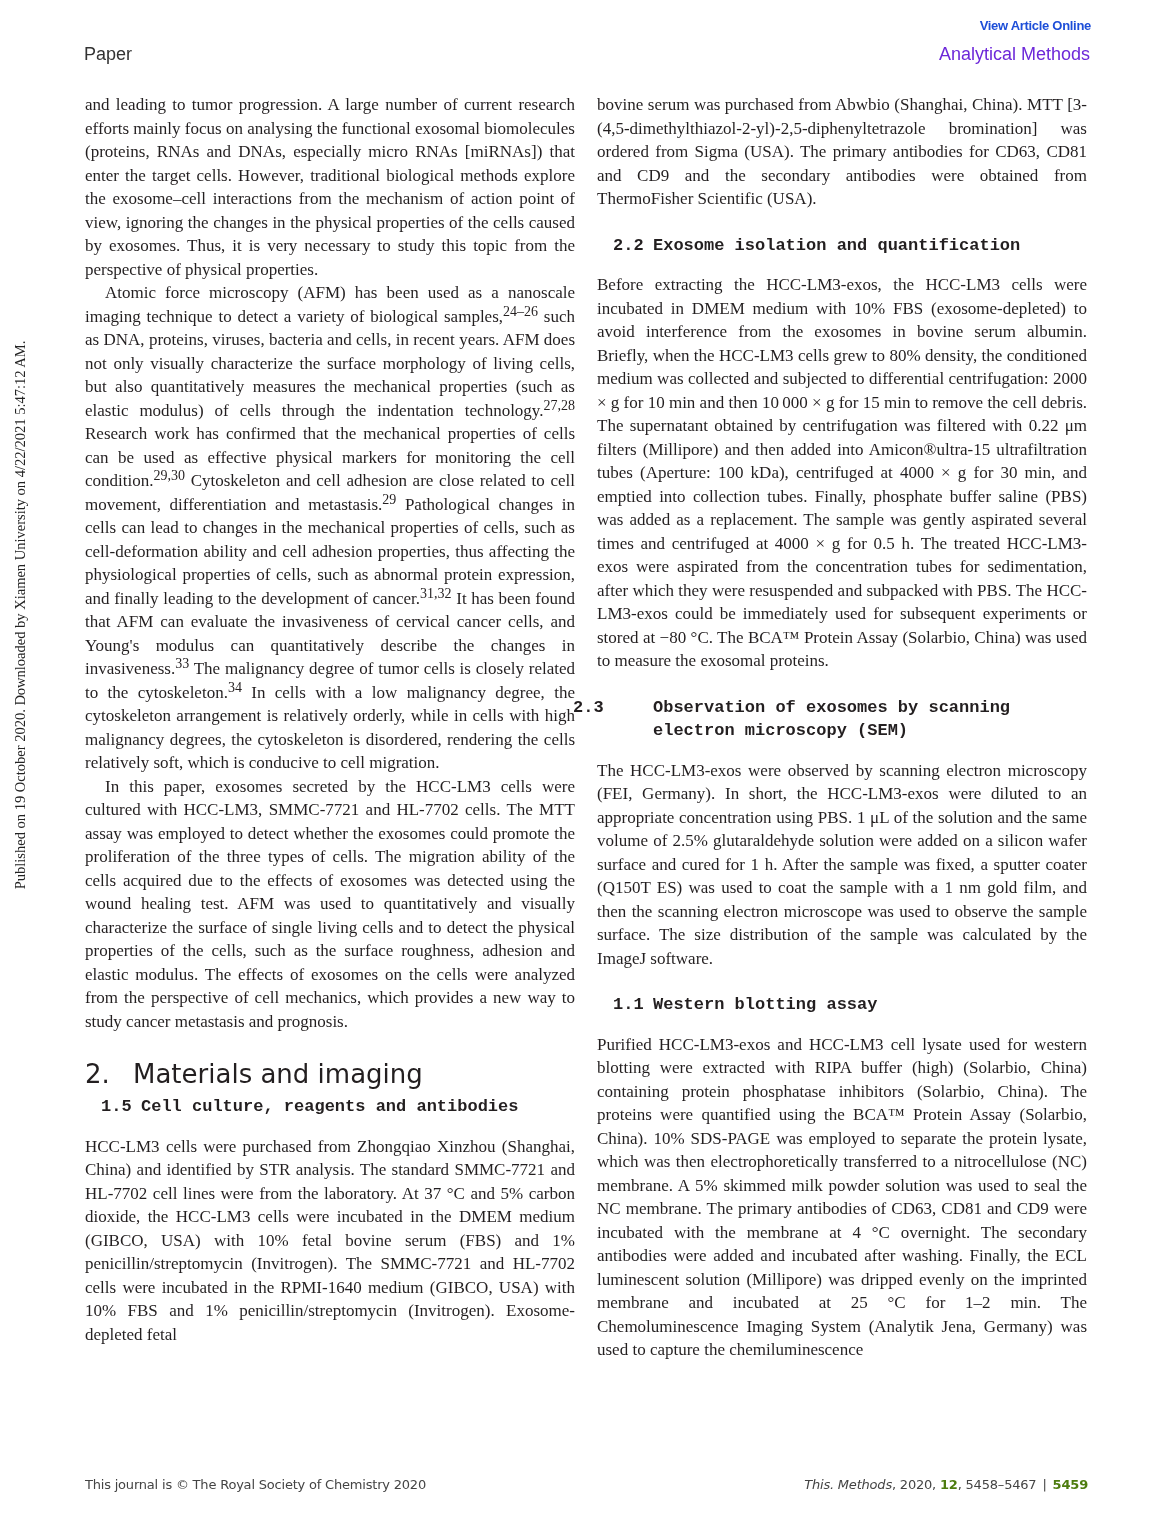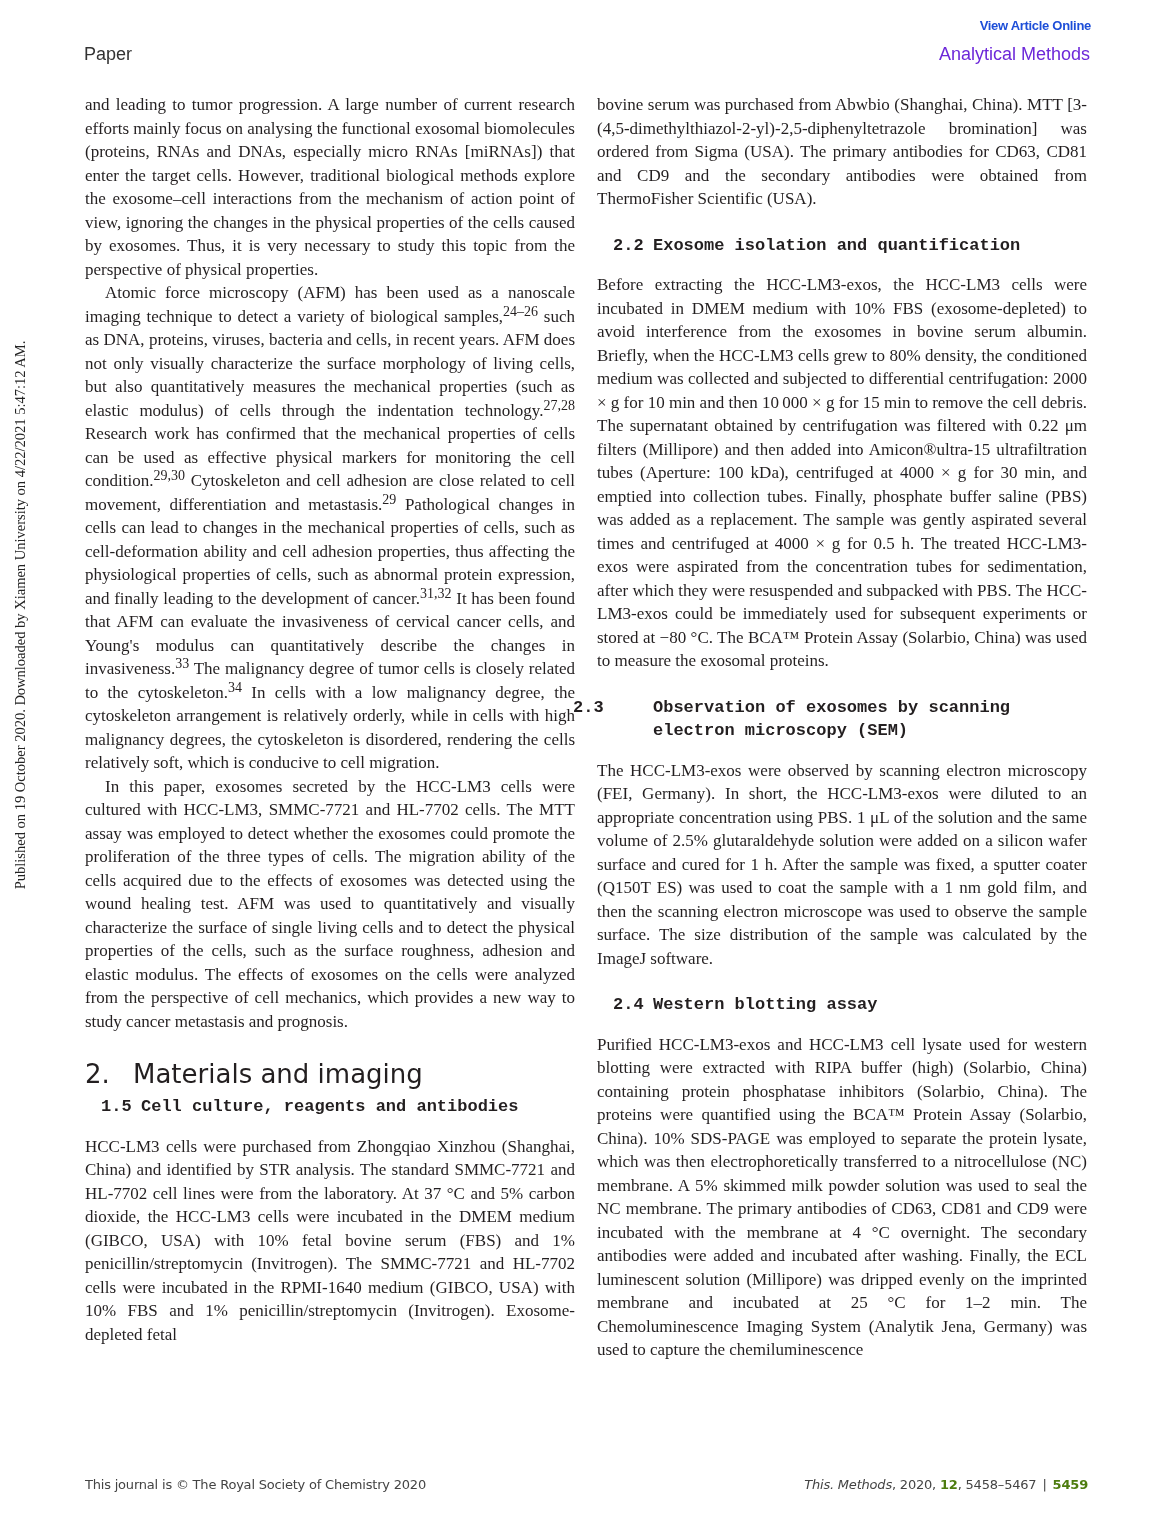--- a/index.html
+++ b/index.html
@@ -50,18 +50,18 @@
 
 <div class="col col-right">
   <p class="para">bovine serum was purchased from Abwbio (Shanghai, China). MTT [3-(4,5-dimethylthiazol-2-yl)-2,5-diphenyltetrazole bromi­nation] was ordered from Sigma (USA). The primary antibodies for CD63, CD81 and CD9 and the secondary antibodies were obtained from ThermoFisher Scientific (USA).</p>
 
   <h2 class="h2" style="margin-top:23px;"><span class="num">2.2</span><span>Exosome isolation and quantification</span></h2>
   <p class="para" style="margin-top:8px;">Before extracting the HCC-LM3-exos, the HCC-LM3 cells were incubated in DMEM medium with 10% FBS (exosome-depleted) to avoid interference from the exosomes in bovine serum albumin. Briefly, when the HCC-LM3 cells grew to 80% density, the conditioned medium was collected and subjected to differential centrifugation: 2000 × g for 10 min and then 10 000 × g for 15 min to remove the cell debris. The supernatant ob­tained by centrifugation was filtered with 0.22 μm filters (Mil­lipore) and then added into Amicon®ultra-15 ultrafiltration tubes (Aperture: 100 kDa), centrifuged at 4000 × g for 30 min, and emptied into collection tubes. Finally, phosphate buffer saline (PBS) was added as a replacement. The sample was gently aspirated several times and centrifuged at 4000 × g for 0.5 h. The treated HCC-LM3-exos were aspirated from the concentra­tion tubes for sedimentation, after which they were resus­pended and subpacked with PBS. The HCC-LM3-exos could be immediately used for subsequent experiments or stored at −80 °C. The BCA™ Protein Assay (Solarbio, China) was used to measure the exosomal proteins.</p>
 
   <h2 class="h2" style="margin-top:23px; padding-left:40px; text-indent:-40px;"><span class="num">2.3</span><span>Observation of exosomes by scanning electron microscopy (SEM)</span></h2>
   <p class="para" style="margin-top:8px;">The HCC-LM3-exos were observed by scanning electron microscopy (FEI, Germany). In short, the HCC-LM3-exos were diluted to an appropriate concentration using PBS. 1 μL of the solution and the same volume of 2.5% glutaraldehyde solution were added on a silicon wafer surface and cured for 1 h. After the sample was fixed, a sputter coater (Q150T ES) was used to coat the sample with a 1 nm gold film, and then the scanning electron microscope was used to observe the sample surface. The size distribution of the sample was calculated by the ImageJ software.</p>
 
-  <h2 class="h2" style="margin-top:23px;"><span class="num">2.4</span><span>Western blotting assay</span></h2>
+  <h2 class="h2" style="margin-top:23px;"><span class="num">1.1</span><span>Western blotting assay</span></h2>
   <p class="para" style="margin-top:8px;">Purified HCC-LM3-exos and HCC-LM3 cell lysate used for western blotting were extracted with RIPA buffer (high) (Solar­bio, China) containing protein phosphatase inhibitors (Solar­bio, China). The proteins were quantified using the BCA™ Protein Assay (Solarbio, China). 10% SDS-PAGE was employed to separate the protein lysate, which was then electrophoreti­cally transferred to a nitrocellulose (NC) membrane. A 5% skimmed milk powder solution was used to seal the NC membrane. The primary antibodies of CD63, CD81 and CD9 were incubated with the membrane at 4 °C overnight. The secondary antibodies were added and incubated after washing. Finally, the ECL luminescent solution (Millipore) was dripped evenly on the imprinted membrane and incubated at 25 °C for 1–2 min. The Chemoluminescence Imaging System (Analytik Jena, Germany) was used to capture the chemiluminescence</p>
 </div>
 
 <div class="footer footer-left">This journal is © The Royal Society of Chemistry 2020</div>
 <div class="footer footer-right"><i>This. Methods</i><span>, 2020, </span><b>12</b><span>, 5458–5467</span><span class="sep">|</span><b>5459</b></div>
 
 </body></html>

